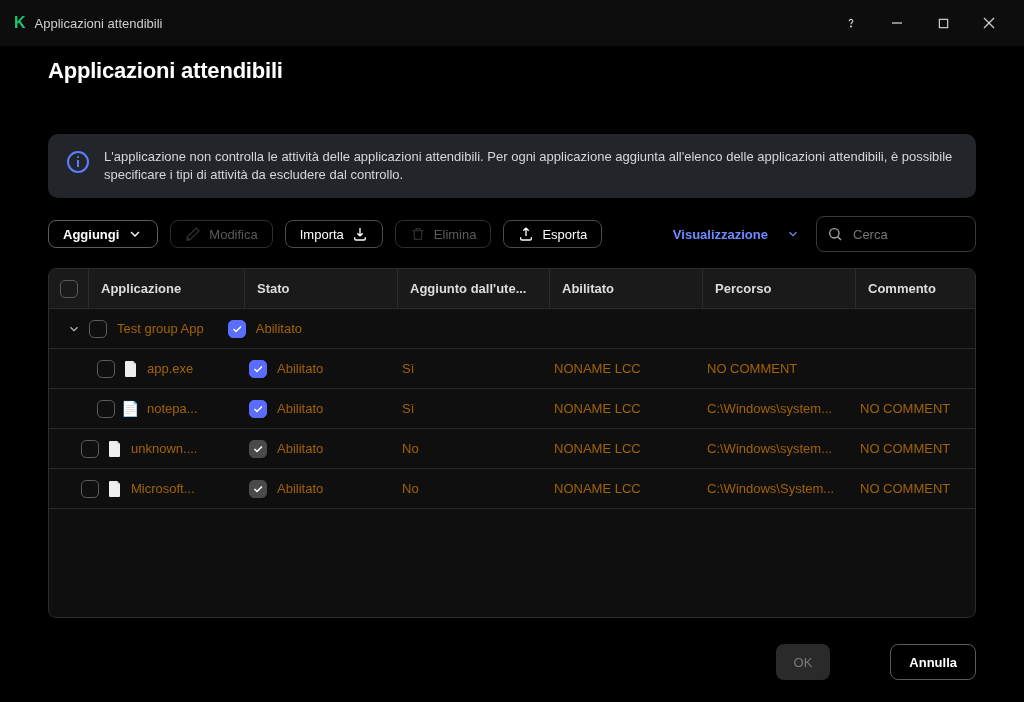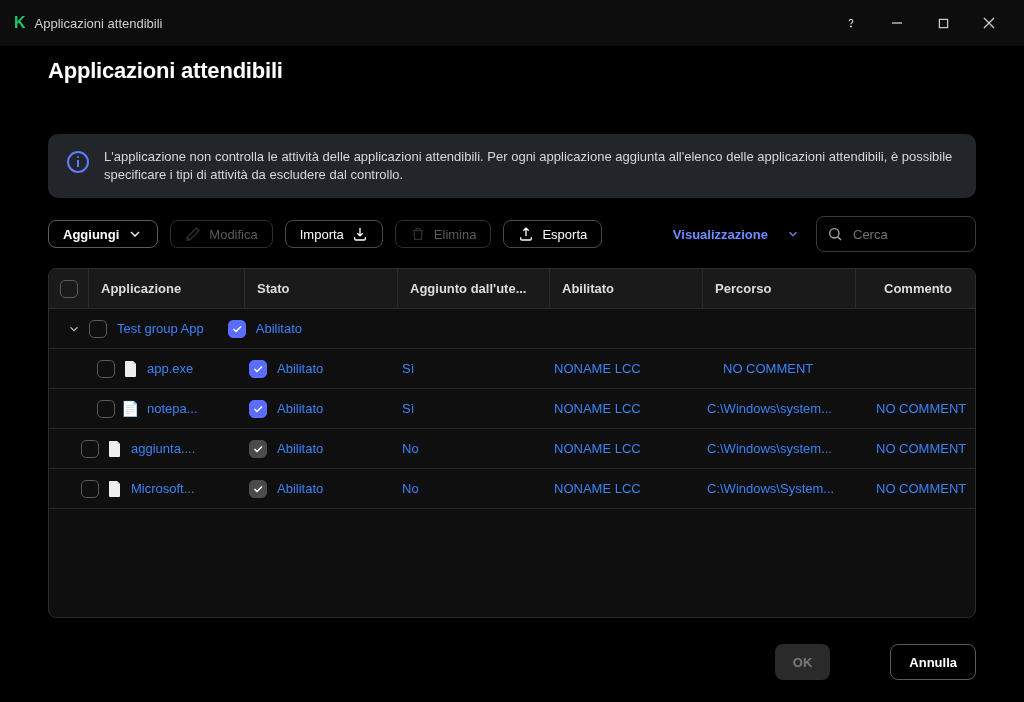--- a/index.html
+++ b/index.html
@@ -166,30 +166,30 @@
     font-size:13px;
   }
   .th, .td { padding:0 12px; display:flex; align-items:center; height:100%; }
   .th { border-right:1px solid #2c2c2c; }
   .col-chk { width:40px; flex:0 0 40px; justify-content:center; padding:0; }
   .col-app { flex:0 0 156px; width:156px;}
   .col-state { flex:0 0 153px; width:153px;}
   .col-added { flex:0 0 152px; width:152px;}
   .col-prod { flex:0 0 153px; width:153px;}
   .col-path { flex:0 0 153px; width:153px;}
-  .col-comment { flex:1; border-right:none;margin-left:16px;}
+  .col-comment { flex:1; border-right:none;}
   .ellip { white-space:nowrap; overflow:hidden; text-overflow:ellipsis; }
 
   .tbody { flex:1; overflow:auto; }
   .row {
     display:flex;
     height:40px;
     align-items:center;
     border-bottom:1px solid #2a2a2a;
-    color:#3b82f6;
+    color:#a16207;
   }
 
   
   .row.group {
     font-weight:400;
   }
   .row .chevron {
     width:14px; height:14px;
     margin-left:4px;
     margin-right:8px;
@@ -232,21 +232,21 @@
   }
   .footer .btn-ok {
     height:36px; padding:0 18px;
     border-radius:8px;
     border:none;
     background:#2a2a2a;
     color:#7a7a7a;
     font-size:13px;
     cursor:default;
     font-family:inherit;
-    font-weight:700;
+    font-weight:400;
   }
   .footer .btn-cancel {
     height:36px; padding:0 18px;
     border-radius:8px;
     background:transparent;
     border:1px solid #5a5a5a;
     color:#fff;
     font-size:13px;
     cursor:pointer;
     font-family:inherit;
@@ -439,21 +439,21 @@
         <div class="row">
           <div style="flex:0 0 32px"></div>
           <span class="chk"></span>
           <div class="td ellip" style="flex:0 0 138px;padding-left:8px">
             <span class="file-icon">
               <svg width="14" height="16" viewBox="0 0 14 16">
                 <path d="M2 0h7l3 3v12a1 1 0 01-1 1H2a1 1 0 01-1-1V1a1 1 0 011-1z" fill="#eee"></path>
                 <path d="M9 0v3h3" fill="#ccc"></path>
               </svg>
             </span>
-            <span class="ellip">aggiunta....</span>
+            <span class="ellip">unknown....</span>
           </div>
           <div class="td col-state">
             <div class="state-cell">
               <span class="chk on muted">
                 <svg viewBox="0 0 24 24">
                   <path d="M5 12l5 5L20 7" fill="none" stroke="currentColor" stroke-width="3"></path>
                 </svg>
               </span>
               <span>Abilitato</span>
             </div>

